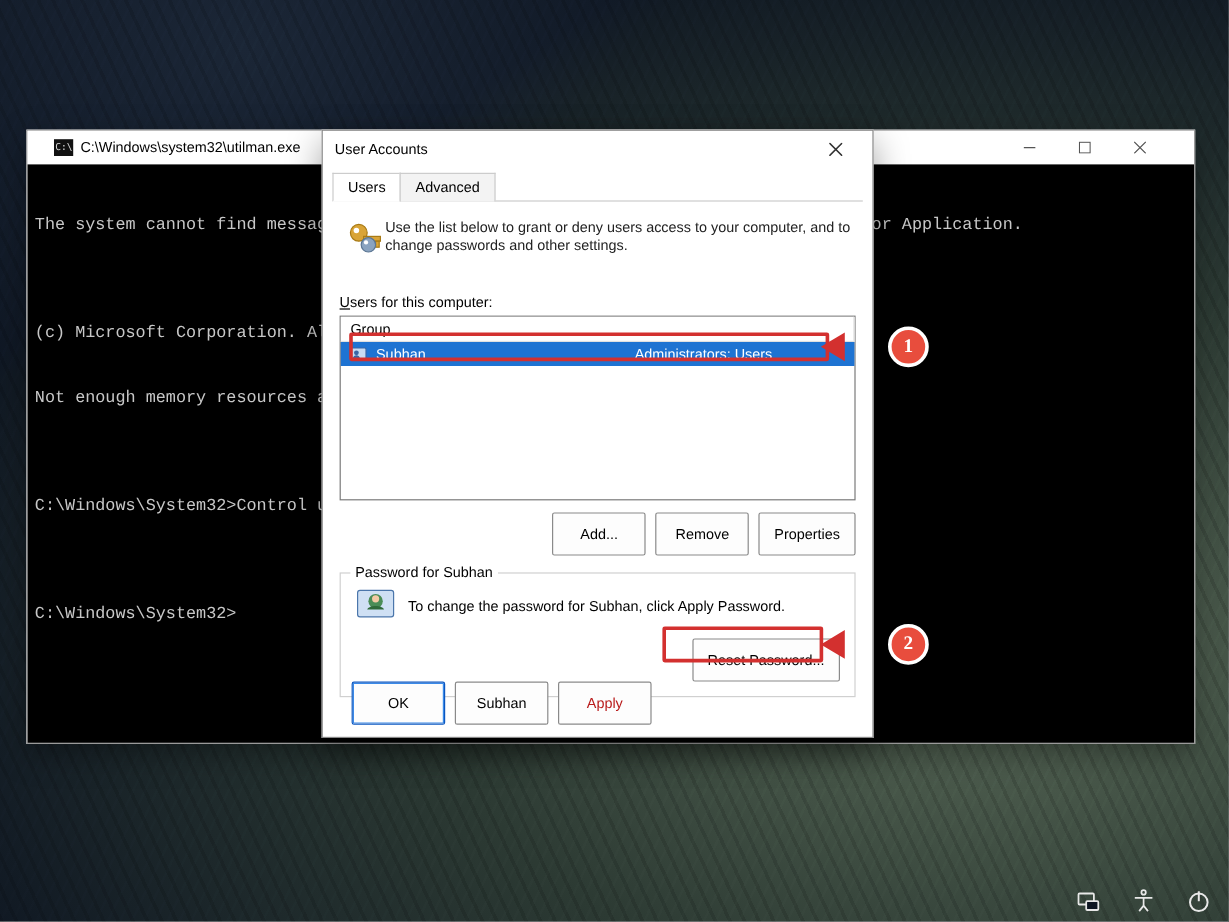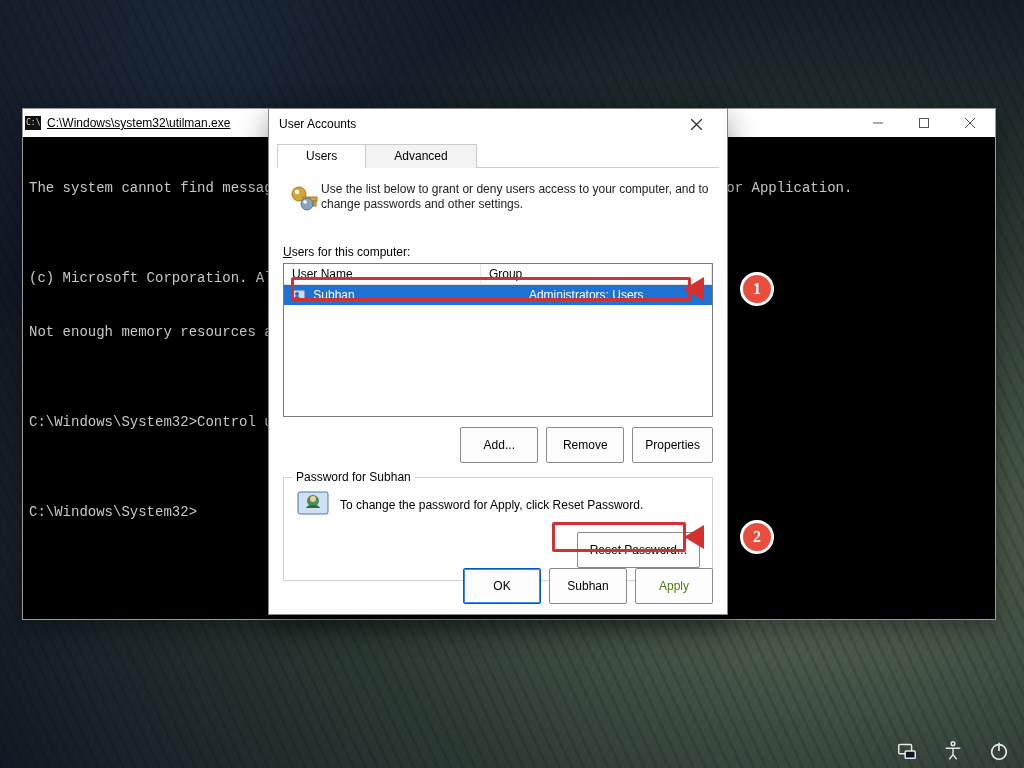--- a/index.html
+++ b/index.html
@@ -20,68 +20,68 @@
     mix-blend-mode: overlay;
   }
 
   
   .cmd-window {
     position: absolute; left: 22px; top: 108px; width: 974px; height: 512px;
     background: #fff; border: 1px solid #9a9a9a;
     box-shadow: 0 8px 24px rgba(0,0,0,.35);
   }
   .cmd-title {
-    height: 28px; display:flex; align-items:center; padding:0 2px;
-    background:#fff; color:#000; font-size:12px;text-decoration:underline;
+    height: 28px; display:flex; align-items:center; padding:0 22px;
+    background:#fff; color:#000; font-size:12px;
   }
   .cmd-title .cmd-icon { width:16px; height:14px; margin-right:6px; background:#111; display:inline-block; position:relative;}
   .cmd-title .cmd-icon::after{content:"C:\\"; color:#ddd; font:8px/14px Consolas,monospace; position:absolute; left:1px;}
   .cmd-ctrls { margin-left:auto; display:flex; }
   .cmd-ctrls .ctrl { width:46px; height:28px; display:flex; align-items:center; justify-content:center; color:#555;}
   .cmd-body { position:absolute; left:0; right:0; top:28px; bottom:0; background:#000; color:#c7c7c7;
     font: 14px/18px Consolas, "Courier New", monospace; padding:6px 6px; white-space:pre; overflow:hidden;}
   .cmd-body .line{display:block;}
 
   
   .ua-dialog {
     position:absolute; left:268px; top:108px; width:460px; height:507px;
     background:#fff; border:1px solid #888; box-shadow:0 10px 28px rgba(0,0,0,.4);
   }
   .ua-titlebar{ height:30px; display:flex; align-items:center; padding:0 10px; font-size:12px; }
   .ua-titlebar .close{ margin-left:auto; width:42px; height:30px; display:flex; align-items:center; justify-content:center; font-size:14px;}
   .ua-tabs{ margin:4px 8px 0 8px; display:flex; border-bottom:1px solid #ccc; }
-  .ua-tab{ padding:4px 28px; border:1px solid #ccc; border-bottom:none; background:#fff; font-size:12px; position:relative; top:1px;}
+  .ua-tab{ padding:4px 12px; border:1px solid #ccc; border-bottom:none; background:#fff; font-size:12px; position:relative; top:1px;}
   .ua-tab + .ua-tab{ margin-left:-1px;}
   .ua-tab.active{ background:#fff; border-bottom:1px solid #fff; }
   .ua-tab:not(.active){ background:#f3f3f3;}
   .ua-pane{ padding:10px 14px 10px 14px; }
   .ua-intro{ display:flex; padding:4px 4px 10px 4px;}
   .ua-intro .keys-icon{ width:34px; height:34px; flex:none; }
   .ua-intro p{ font-size:12px; color:#222; line-height:15px;}
   .ua-section-label{ font-size:12px; margin:19px 0 4px 0;}
   .ua-section-label u{text-decoration:underline;}
   .ua-list{ border:1px solid #7a7a7a; height:154px; background:#fff; }
   .ua-list-head{ display:flex; background:#fff; border-bottom:1px solid #e0e0e0; font-size:12px;}
   .ua-list-head .col{ padding:3px 8px; border-right:1px solid #e5e5e5;}
   .colU{ width:46%;} .colG{ flex:1; }
   .ua-row{ display:flex; font-size:12px; align-items:center;}
   .ua-row .cell{ padding:3px 8px; }
   .ua-row.selected{ background:#1e73d2; color:#fff;gap:40px;}
   .ua-row .uicon{ width:14px; height:12px; margin-right:4px; display:inline-block; vertical-align:-2px;}
   .ua-row .uicon svg{display:block;}
   .ua-btnrow{ display:flex; gap:8px; justify-content:flex-end; margin-top:10px;}
   .win-btn{ min-width:78px; height:36px; padding:0 12px; border:1px solid #8a8a8a; background:#fdfdfd; font-size:12px; border-radius:2px;}
-  .win-btn:disabled{ color:#4d7c0f; }
+  .win-btn:disabled{ color:#b91c1c; }
   .ua-group{ border:1px solid #d0d0d0; margin-top:14px; padding:10px 12px 12px 12px; position:relative;}
   .ua-group-title{ position:absolute; top:-8px; left:8px; background:#fff; padding:0 4px; font-size:12px;}
   .ua-group-row{ display:flex; gap:10px; align-items:center;}
   .ua-group .avatar-icon{ width:34px; height:34px; flex:none;}
   .ua-group p{ font-size:12px;}
   .ua-group .resetrow{ display:flex; justify-content:flex-end; margin-top:10px;}
-  .ua-footer{ position:absolute; left:0; right:0; bottom:0; padding:10px 14px 10px 14px; display:flex; gap:8px; justify-content:flex-end; border-top:0;}
+  .ua-footer{ position:absolute; left:0; right:0; bottom:0; padding:10px 14px 10px 24px; display:flex; gap:8px; border-top:0;}
   .win-btn.primary{ border:1px solid #0b57c1; box-shadow: inset 0 0 0 1px #3a8ae8;}
   
   .hl{ position:absolute; border:3px solid #d3302f; border-radius:2px; pointer-events:none;}
   
   .arrow{ position:absolute; display:flex; align-items:center; pointer-events:none;}
   .arrow svg{ display:block;}
   .badge{ width:34px; height:34px; border-radius:50%; background:#e84d3d; color:#fff; border:3px solid #fff; box-shadow:0 1px 3px rgba(0,0,0,.4);
     display:flex; align-items:center; justify-content:center; font: 700 16px/1 "Segoe UI"; }
 
   
@@ -155,21 +155,20 @@
               <circle cx="18" cy="20" r="1.8" fill="#fff"></circle>
             </svg>
         </span>
         <p>Use the list below to grant or deny users access to your computer, and to change passwords and other settings.</p>
       </div>
 
       <div class="ua-section-label"><u>U</u><span>sers for this computer:</span></div>
 
       <div class="ua-list">
         <div class="ua-list-head">
-          <div class="col colU">User Name</div>
           <div class="col colG">Group</div>
         </div>
         <div class="ua-row selected">
           <div class="cell colU">
             <span class="uicon">
               <svg viewBox="0 0 14 12">
                   <rect x="0" y="1" width="13" height="10" rx="1" fill="#c8dcf2" stroke="#3a66a5"></rect>
                   <circle cx="5" cy="5" r="2" fill="#3a66a5"></circle>
                   <path d="M2 10c0-1.6 1.4-3 3-3s3 1.4 3 3" fill="#3a66a5"></path>
                 </svg>
@@ -190,21 +189,21 @@
         <span class="ua-group-title">Password for Subhan</span>
         <div class="ua-group-row">
           <span class="avatar-icon">
             <svg viewBox="0 0 34 34">
                 <rect x="2" y="4" width="30" height="22" rx="2" fill="#cfe0f4" stroke="#4b76ab"></rect>
                 <circle cx="17" cy="13" r="6" fill="#4b8d57"></circle>
                 <circle cx="17" cy="11" r="3" fill="#f4caa5"></circle>
                 <path d="M10 20c1-4 13-4 14 0" fill="#2f6a3a"></path>
               </svg>
           </span>
-          <p>To change the password for Apply, click Reset Password.</p>
+          <p>To change the password for Subhan, click Apply Password.</p>
         </div>
         <div class="resetrow">
           <button class="win-btn" style="min-width:120px">Reset Password...</button>
         </div>
       </div>
     </div>
 
     <div class="ua-footer">
       <button class="win-btn primary" style="min-width:78px">OK</button>
       <button class="win-btn">Subhan</button>

